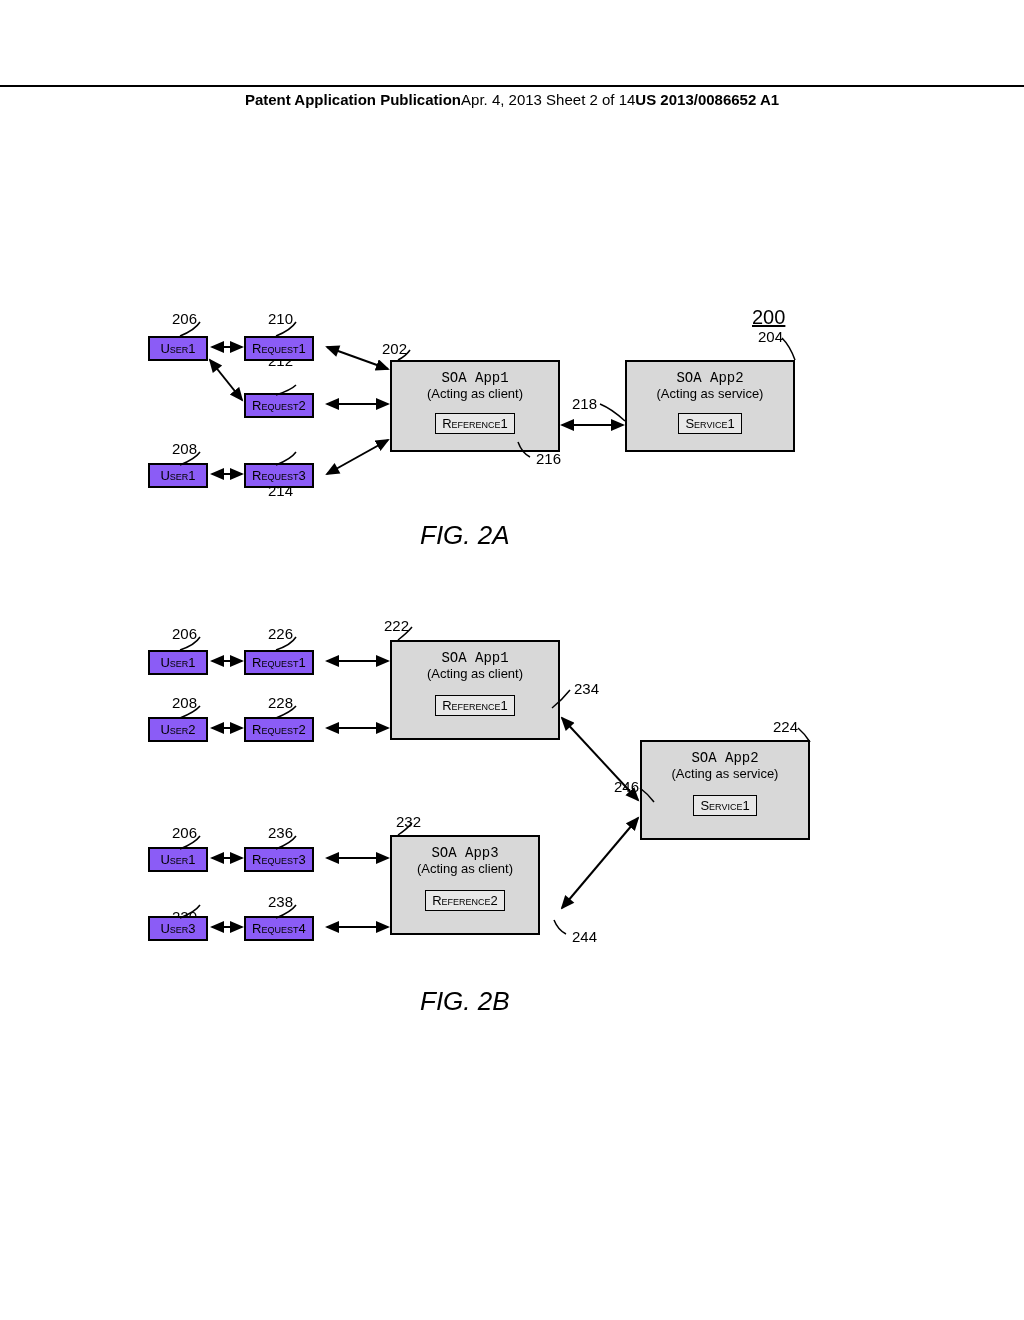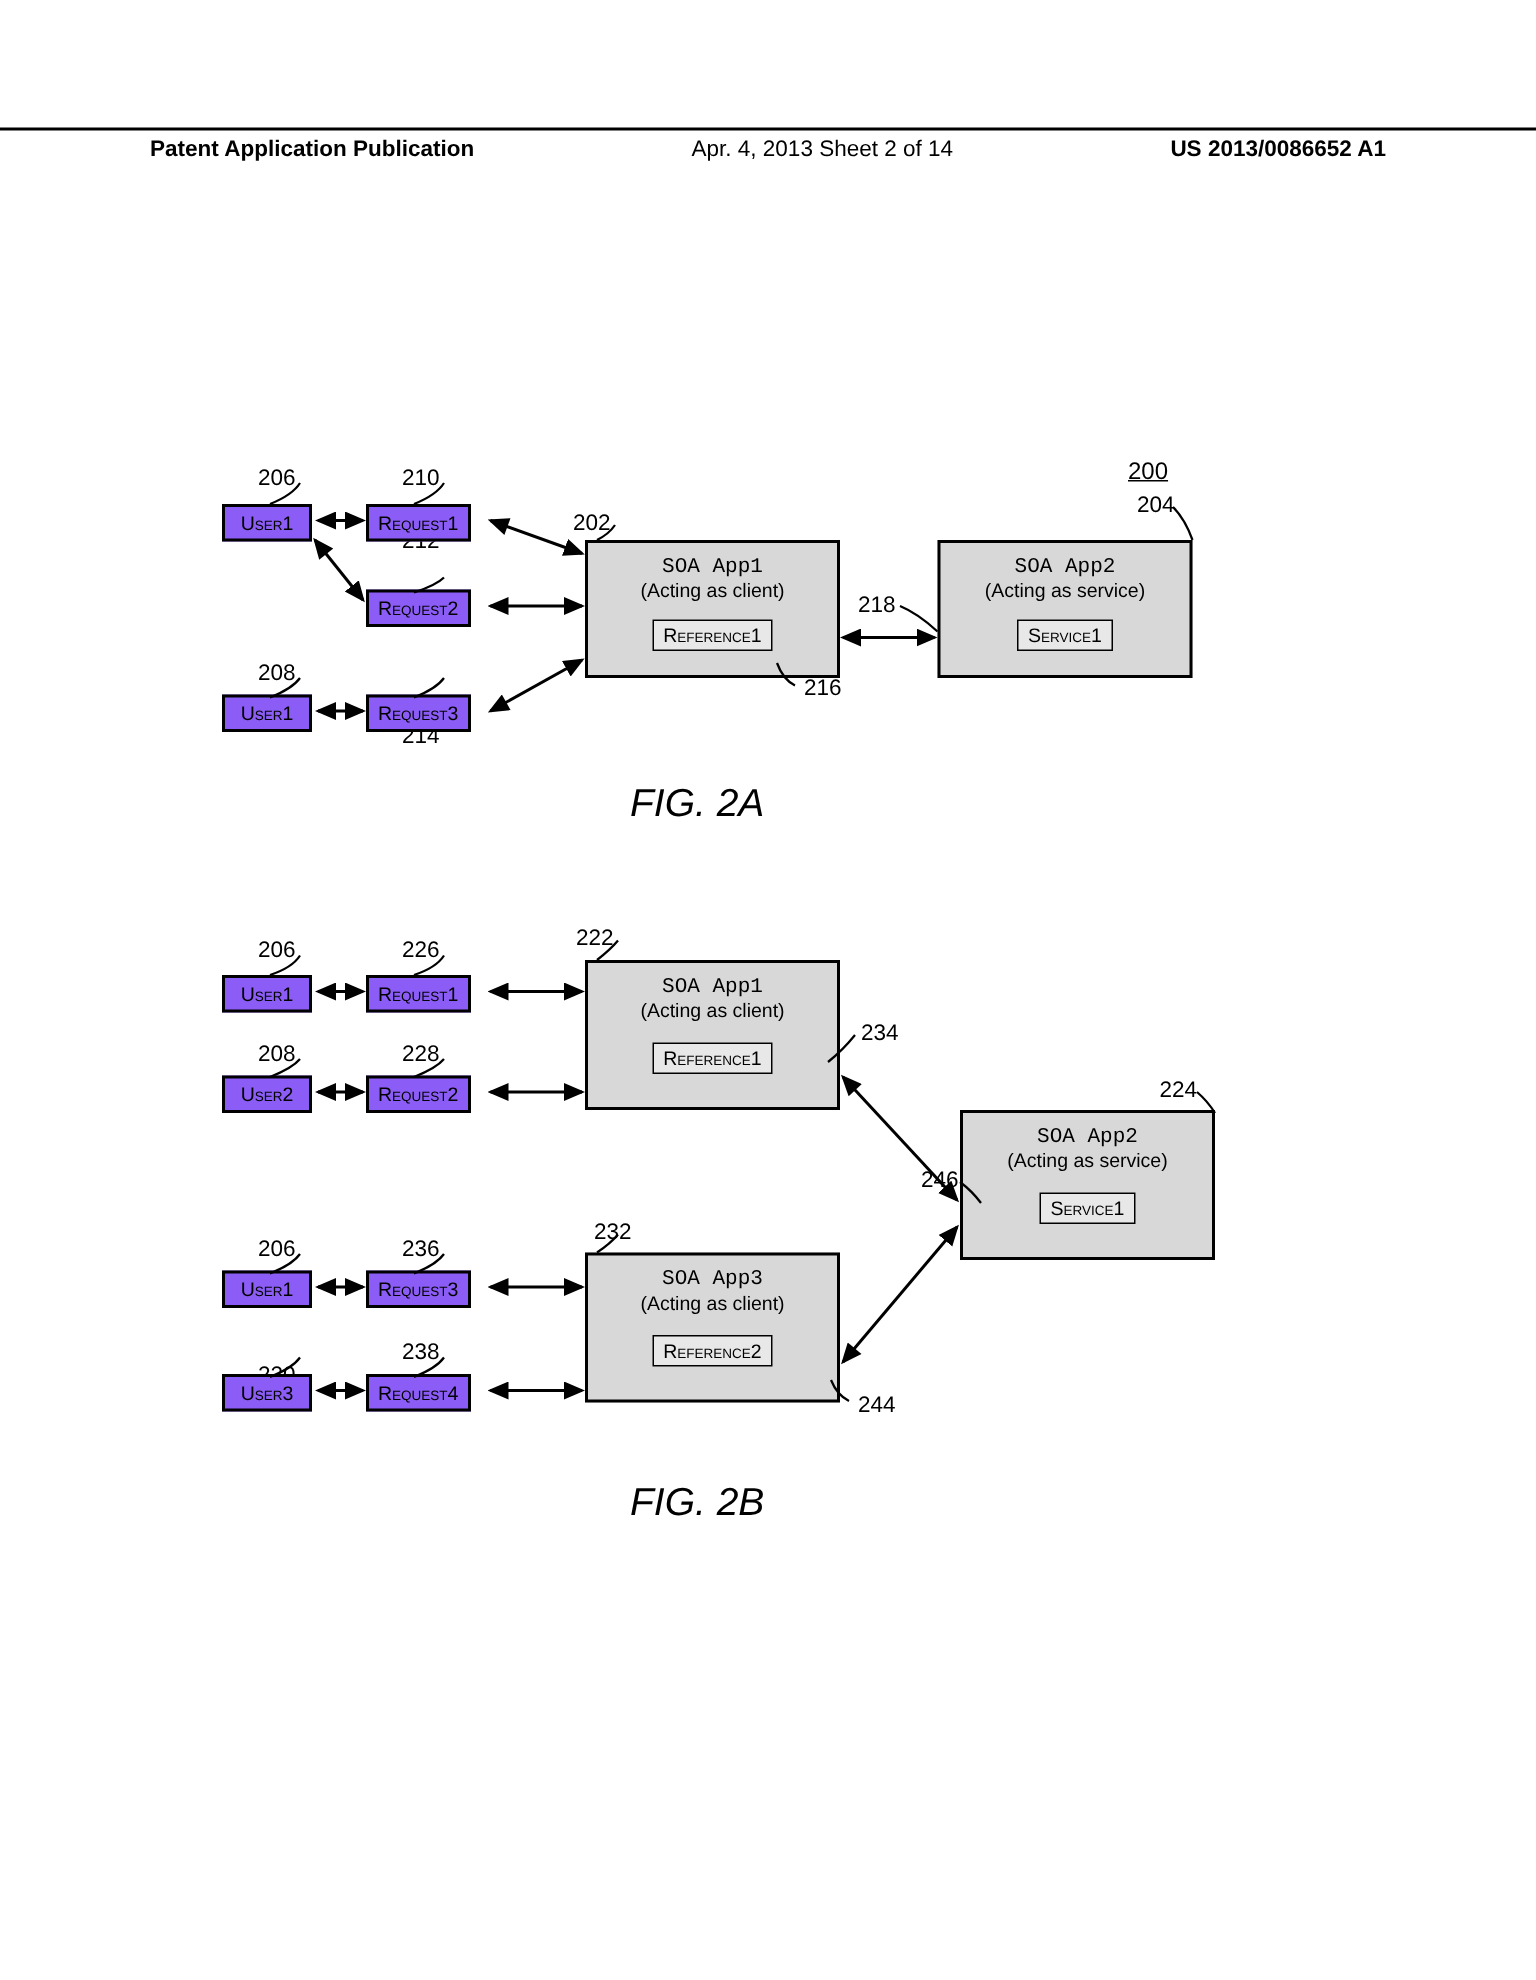--- a/index.html
+++ b/index.html
@@ -11,21 +11,21 @@
     position: relative;
   }
   .header {
     position: absolute;
     top: 85px;
     left: 0;
     width: 1024px;
     border-top: 2px solid #000;
     padding-top: 4px;
     display: flex;
-    justify-content: space-between;
+    justify-content: center;
     font-size: 15px;
   }
   .header-left { margin-left: 100px; font-weight: bold; }
   .header-mid { }
   .header-right { margin-right: 100px; font-weight: bold; }
   .diagram-area {
     position: absolute;
     left: 0;
     top: 0;
     width: 1024px;
@@ -64,21 +64,21 @@
     font-size: 15px;
   }
   .fig-caption {
     position: absolute;
     font-size: 26px;
     font-weight: normal;
     font-style: italic;
   }
   .num-200 {
     position: absolute;
-    font-size: 16px;
+    font-size: 20px;
     text-decoration: underline;
   }
   svg.arrows {
     position: absolute;
     left: 0; top: 0;
     width: 1024px; height: 1320px;
     pointer-events: none;
   }
   .lead { stroke: #000; stroke-width: 1.5; fill: none; }
   .conn { stroke: #000; stroke-width: 2; fill: none; }
@@ -158,21 +158,21 @@
 
   <div class="box small-box" style="left:148px; top:916px;"><span>User3</span></div>
   <div class="box small-box" style="left:244px; top:916px;"><span>Request4</span></div>
 
   <div class="box app-box" style="left:390px; top:640px; width:170px; height:100px;">
     <div class="app-title">SOA App1</div>
     <div class="app-sub">(Acting as client)</div>
     <div class="inner-box" style="margin-top:14px;"><span>Reference1</span></div>
   </div>
 
-  <div class="box app-box" style="left:390px; top:835px; width:170px; height:100px;">
+  <div class="box app-box" style="left:390px; top:835px; width:150px; height:100px;">
     <div class="app-title">SOA App3</div>
     <div class="app-sub">(Acting as client)</div>
     <div class="inner-box" style="margin-top:14px;text-align:right;"><span>Reference2</span></div>
   </div>
 
   <div class="box app-box" style="left:640px; top:740px; width:170px; height:100px;">
     <div class="app-title">SOA App2</div>
     <div class="app-sub">(Acting as service)</div>
     <div class="inner-box" style="margin-top:14px;"><span>Service1</span></div>
   </div>

